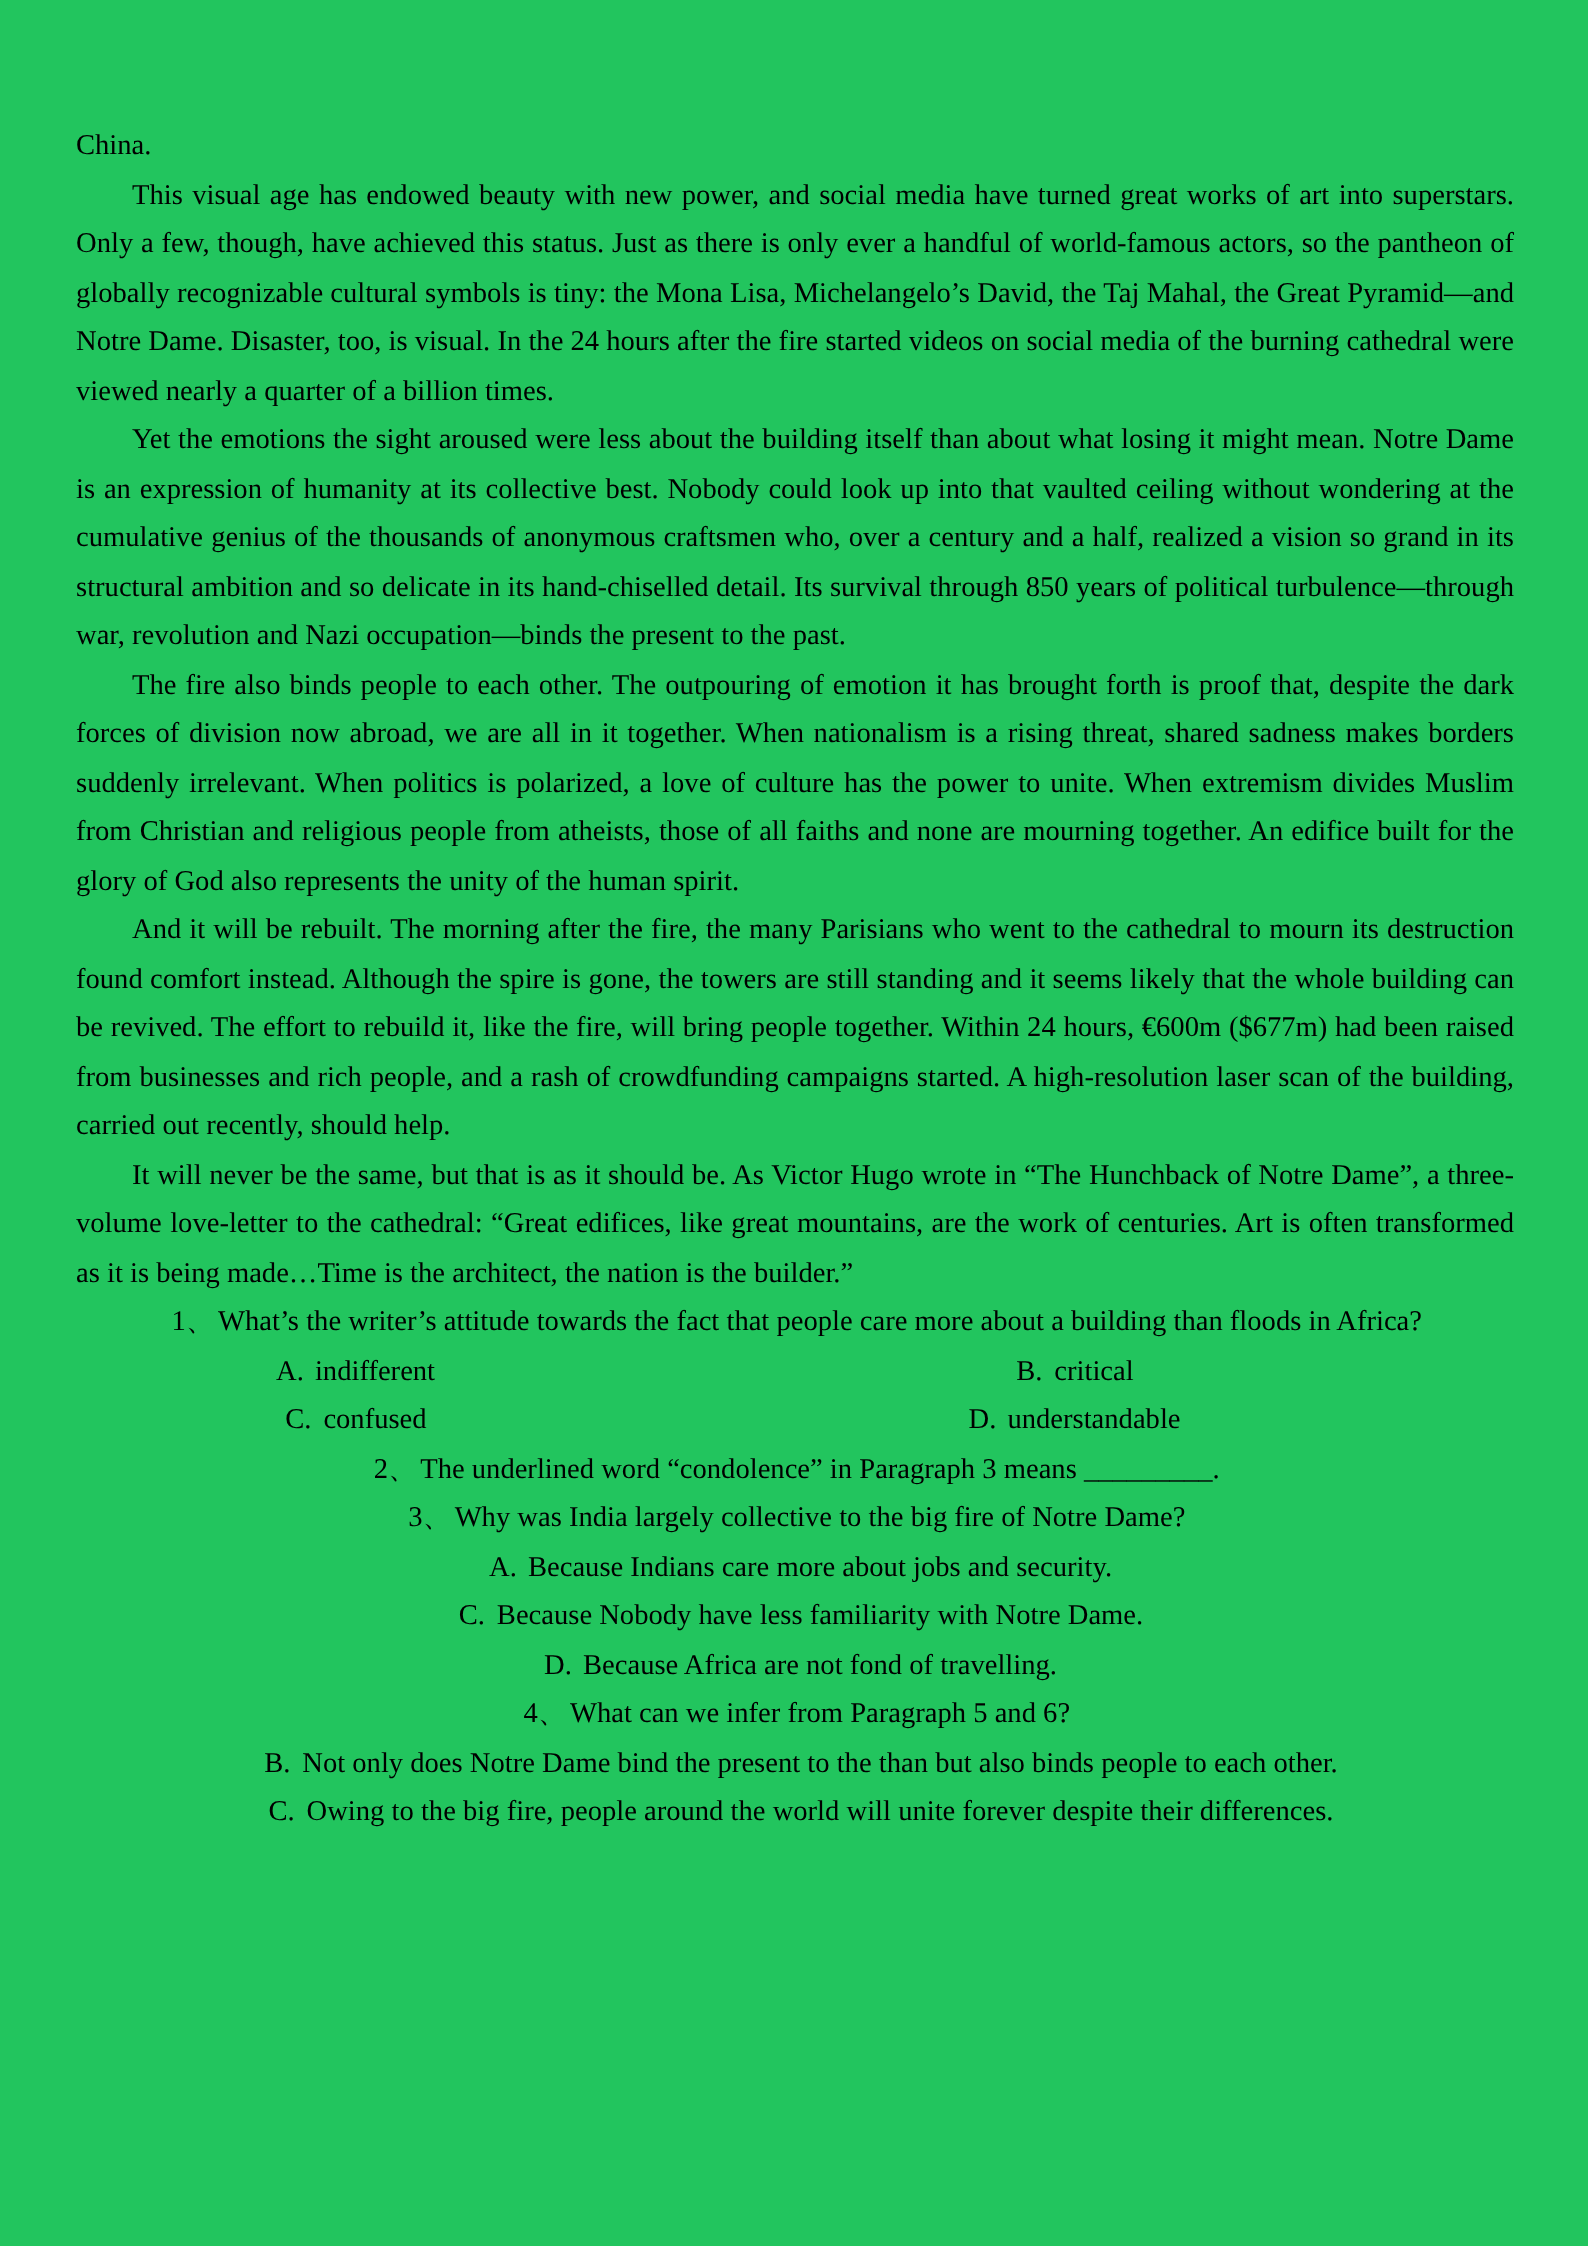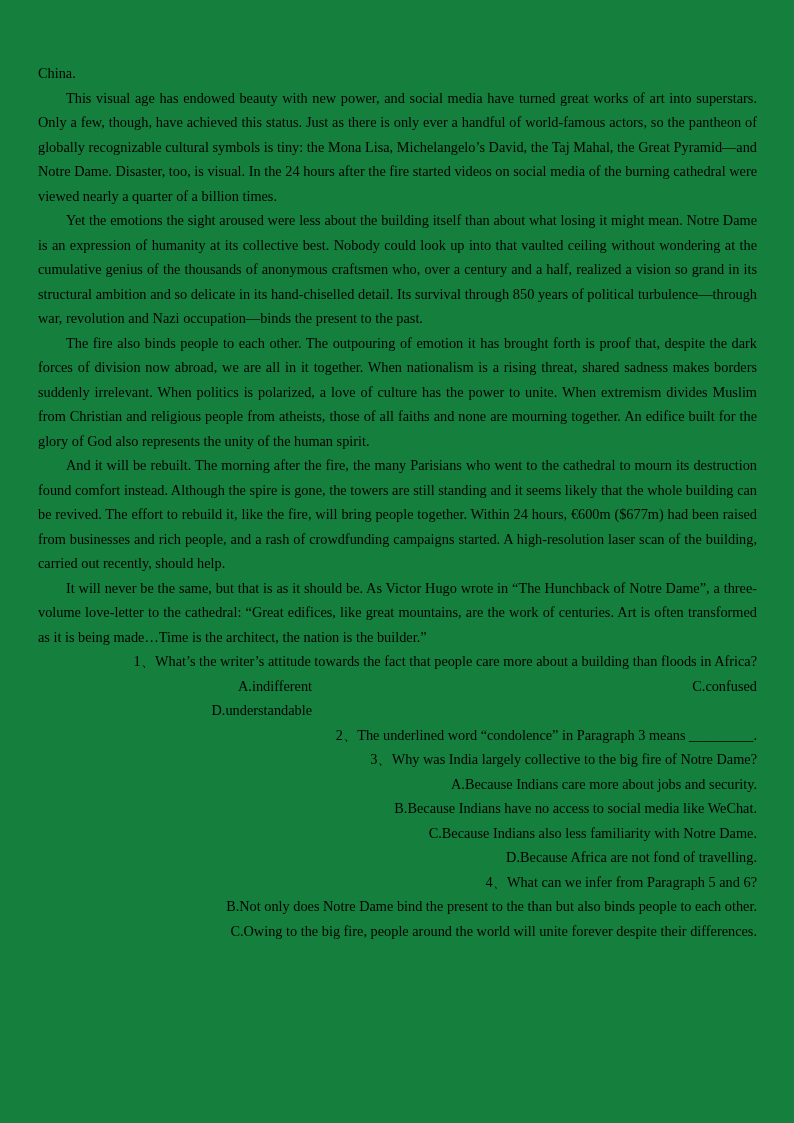--- a/index.html
+++ b/index.html
@@ -1,38 +1,38 @@
 <!DOCTYPE html>
 <html><head>
 <meta charset="utf-8">
 <style>
   html, body { margin: 0; padding: 0; }
   body { background: #e8e8e8; }
   .page {
     position: relative;
     width: 794px;
     height: 1123px;
-    background: #15803d;
+    background: #22c55e;
     margin: 0 auto;
     overflow: hidden;
     font-family: "Liberation Serif", "DejaVu Serif", serif;
     color: #000000;
   }
   .doc {
     position: absolute;
     left: 38px;
     top: 61px;
     width: 719px;
     font-size: 14.3px;
     line-height: 24.5px;
   }
   .passage p { margin: 0; text-align: justify; text-indent: 28px; }
   p.cont { text-indent: 0; }
   .underlined { }
-  .questions { margin: 0; text-align: right; }
+  .questions { margin: 0; text-align: center; }
   .questions p { margin: 0; }
   .q-num {
     display: inline-block;
     width: 25px;
   }
   .opt-label {
     display: inline-block;
     width: 25px;
   }
   .opt-grid {
@@ -55,34 +55,34 @@
       <p>And it will be rebuilt. The morning after the fire, the many Parisians who went to the cathedral to mourn its destruction found comfort instead. Although the spire is gone, the towers are still standing and it seems likely that the whole building can be revived. The effort to rebuild it, like the fire, will bring people together. Within 24 hours, €600m ($677m) had been raised from businesses and rich people, and a rash of crowdfunding campaigns started. A high-resolution laser scan of the building, carried out recently, should help.</p>
       <p><span class="underlined">It will never be the same</span><span>, but that is as it should be. As Victor Hugo wrote in “The Hunchback of Notre Dame”, a three-volume love-letter to the cathedral: “Great edifices, like great mountains, are the work of centuries. Art is often transformed as it is being made…Time is the architect, the nation is the builder.”</span></p>
     </div>
 
     <div class="questions">
 
       <div class="question">
         <p class="q-line"><span class="q-num">1、</span><span>What’s the writer’s attitude towards the fact that people care more about a building than floods in Africa?</span></p>
         <div class="opt-grid">
           <p class="q-line"><span class="opt-label">A.</span><span>indifferent</span></p>
+          <p class="q-line"><span class="opt-label">B.</span><span>critical</span></p>
           <p class="q-line"><span class="opt-label">C.</span><span>confused</span></p>
           <p class="q-line"><span class="opt-label">D.</span><span>understandable</span></p>
         </div>
       </div>
 
       <div class="question">
         <p class="q-line"><span class="q-num">2、</span><span>The underlined word “condolence” in Paragraph 3 means _________.</span></p>
       </div>
 
       <div class="question">
         <p class="q-line"><span class="q-num">3、</span><span>Why was India largely collective to the big fire of Notre Dame?</span></p>
         <p class="q-line"><span class="opt-label">A.</span><span>Because Indians care more about jobs and security.</span></p>
-        <p class="q-line"><span class="opt-label">B.</span><span>Because Indians have no access to social media like WeChat.</span></p>
-        <p class="q-line"><span class="opt-label">C.</span><span>Because Indians also less familiarity with Notre Dame.</span></p>
+        <p class="q-line"><span class="opt-label">C.</span><span>Because Nobody have less familiarity with Notre Dame.</span></p>
         <p class="q-line"><span class="opt-label">D.</span><span>Because Africa are not fond of travelling.</span></p>
       </div>
 
       <div class="question">
         <p class="q-line"><span class="q-num">4、</span><span>What can we infer from Paragraph 5 and 6?</span></p>
         <p class="q-line"><span class="opt-label">B.</span><span>Not only does Notre Dame bind the present to the than but also binds people to each other.</span></p>
         <p class="q-line"><span class="opt-label">C.</span><span>Owing to the big fire, people around the world will unite forever despite their differences.</span></p>
       </div>
 
     </div>

